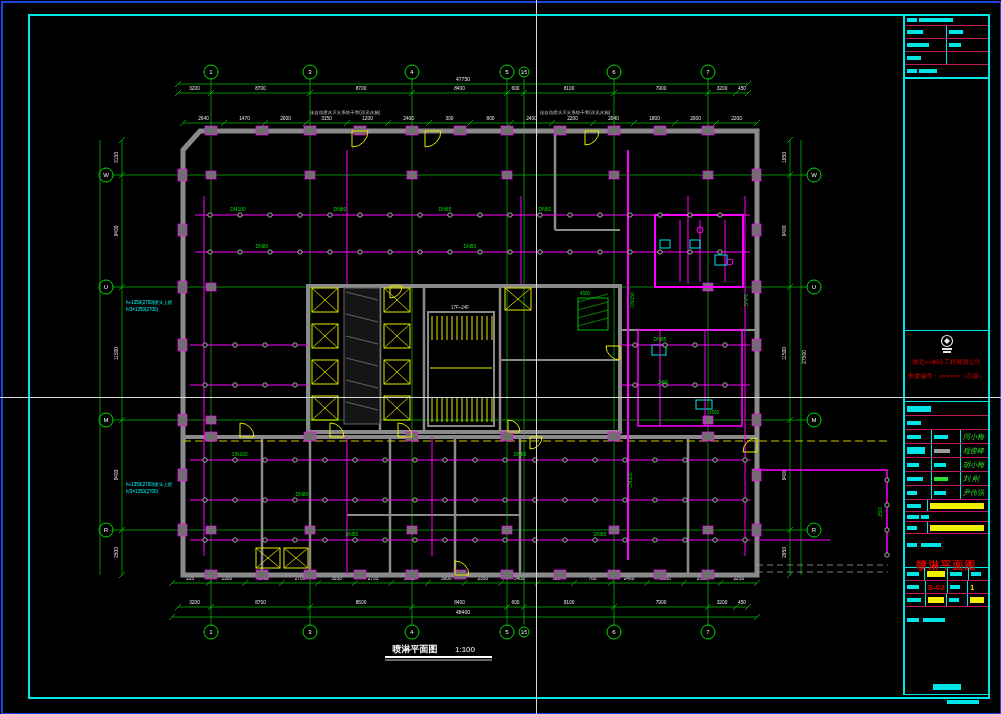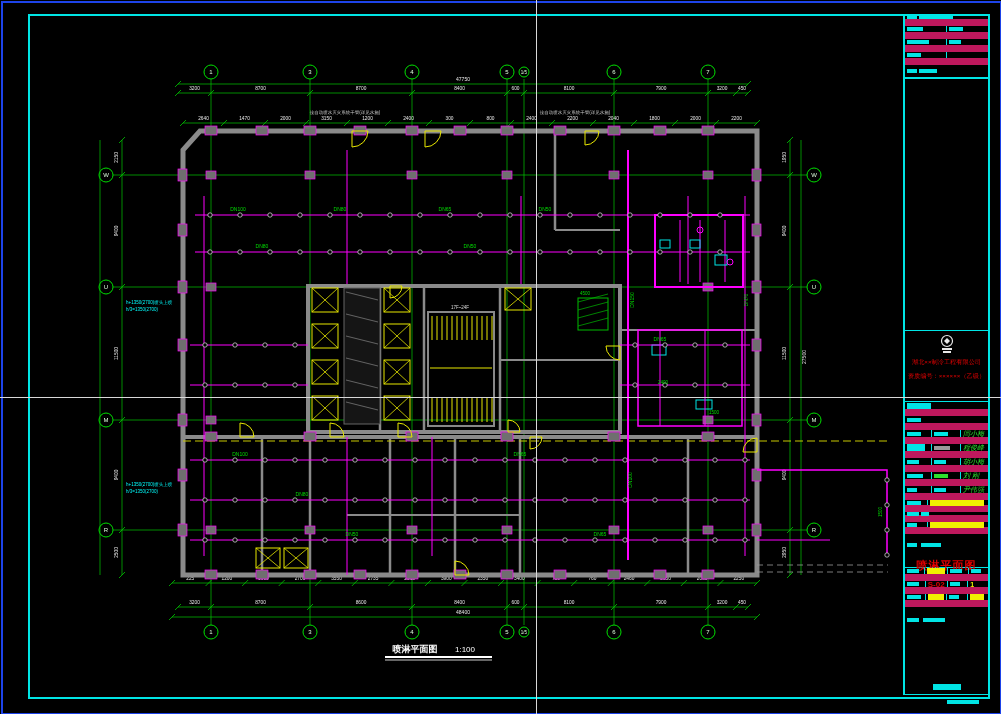--- a/index.html
+++ b/index.html
@@ -14,21 +14,21 @@
   #plansvg{position:absolute;left:0;top:0;}
   
   .xhair-v{position:absolute;top:0;width:1px;height:714px;background:#d8d8d8;z-index:90;}
   .xhair-h{position:absolute;left:0;height:1px;width:1001px;background:#d8d8d8;z-index:90;}
   
   #tblock{position:absolute;left:903px;top:14px;width:83px;height:681px;
           border-left:2px solid #00e5e5;z-index:5;color:#00e5e5;}
   .tb-sec{position:absolute;left:0;width:100%;box-sizing:border-box;}
   .bar{background:#00e5e5;height:4px;display:inline-block;vertical-align:middle;}
   .ybar{background:#f0f000;height:6px;display:inline-block;vertical-align:middle;}
-  .row{display:flex;align-items:center;border-bottom:7px solid #be185d;box-sizing:border-box;}
+  .row{display:flex;align-items:center;border-bottom:1px solid #be185d;box-sizing:border-box;}
   .cell{flex:1;display:flex;align-items:center;gap:2px;padding:0 2px;border-right:1px solid #00e5e5;height:100%;}
   .cell:last-child{border-right:none;}
   #tb-info{top:0;border-bottom:1px solid #00e5e5;}
   #tb-company{top:316px;height:72px;text-align:center;border-top:1px solid #00e5e5;border-bottom:1px solid #00e5e5;}
   .redtxt{color:#e00000;font-size:6.5px;line-height:8px;transform:scale(.95);white-space:nowrap;}
   #tb-sign{top:388px;}
   #tb-sign .row{height:14px;}
   .gname{color:#2de02d;font-size:7px;font-style:italic;white-space:nowrap;}
   #tb-ybars{top:486px;}
   #tb-title{top:520px;height:34px;border-bottom:1px solid #00e5e5;}

